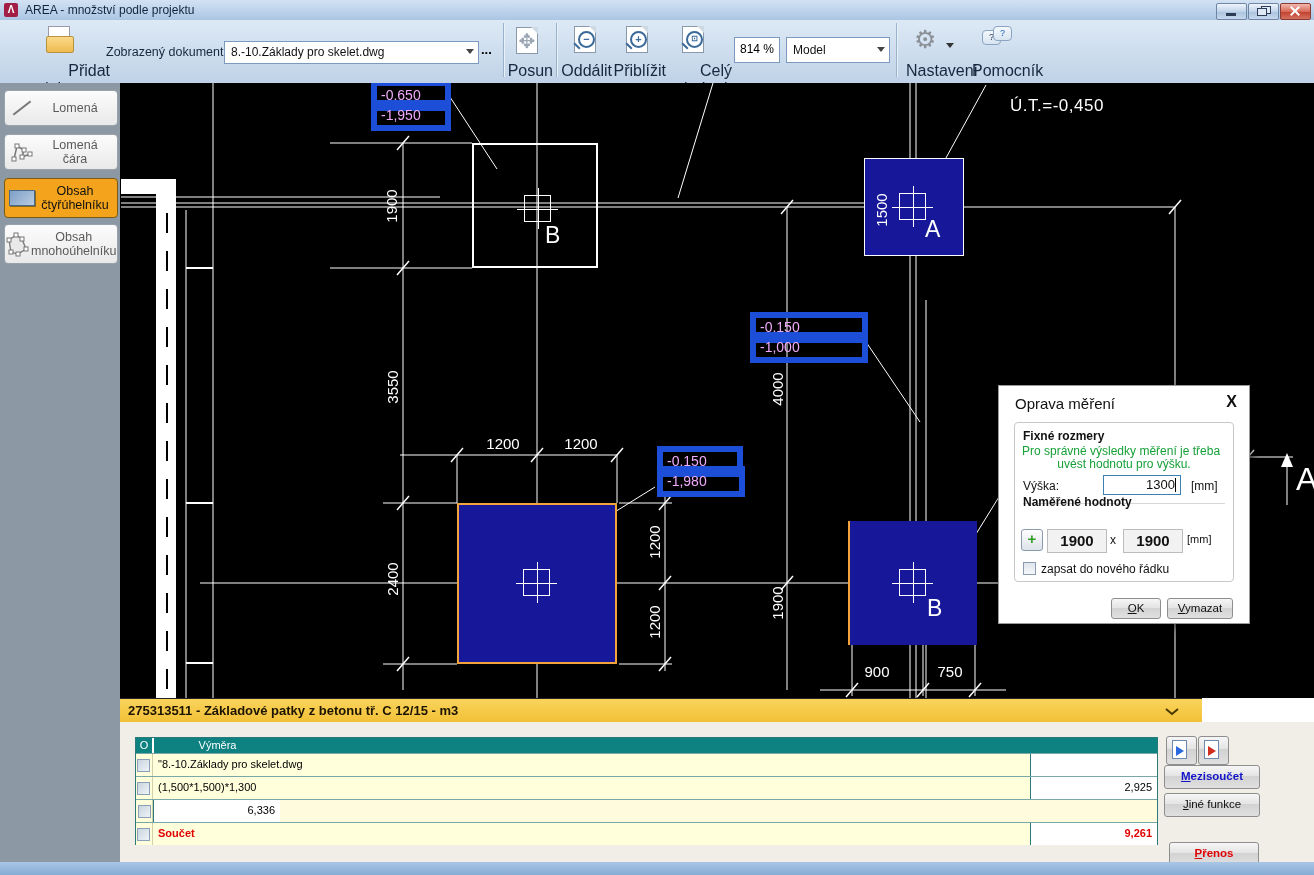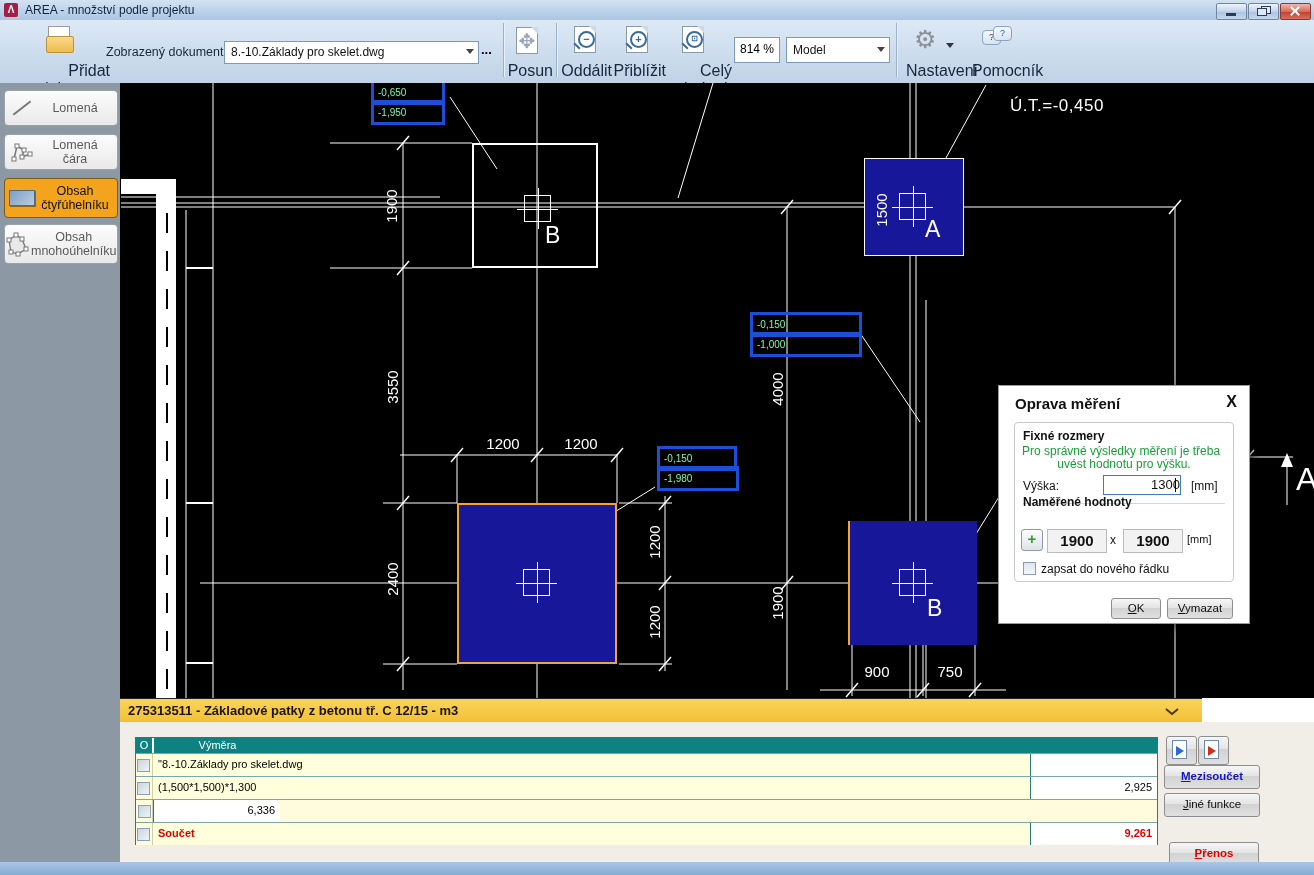--- a/index.html
+++ b/index.html
@@ -35,32 +35,32 @@
   .tool{left:4px;width:112px;border:1px solid #9aa2aa;border-radius:4px;background:linear-gradient(#fcfcfc,#e9e9e9);display:flex;align-items:center;font-size:12.5px;color:#5a5a5a}
   .tool .ic{width:34px;display:flex;justify-content:center;align-items:center}
   .tool .lb{flex:1;text-align:center;line-height:1.15;padding-right:6px}
   .tool.active{background:#f4a41c;border-color:#7a5a14;color:#111}
   .rect-ic{width:24px;height:14px;background:linear-gradient(135deg,#7d9fc6,#b9cde1);border:1px solid #4a6a8a;box-shadow:1px 1px 0 #8a6a20}
   
   .canvas{left:120px;top:83px;width:1194px;height:615px;background:#000;overflow:hidden}
   .cadtext{position:absolute;color:#fff;white-space:nowrap}
   .dim{font-size:15px;width:46px;height:16px;text-align:center}
   .rot{transform:rotate(-90deg)}
-  .ebox{position:absolute;border:3px solid #1d4ed8;color:#86efac;font-size:10px;line-height:19px;padding:0 4px;white-space:nowrap}
+  .ebox{position:absolute;border:6px solid #1d4ed8;color:#f0abfc;font-size:14px;line-height:19px;padding:0 4px;white-space:nowrap}
   .foot{position:absolute;box-sizing:border-box}
   .csq{position:absolute;width:27px;height:27px;border:1px solid #fff;box-sizing:border-box}
   .csq:before{content:"";position:absolute;left:-8px;right:-8px;top:50%;height:1px;background:#fff}
   .csq:after{content:"";position:absolute;top:-8px;bottom:-8px;left:50%;width:1px;background:#fff}
   
   .dialog{left:998px;top:385px;width:250px;height:237px;background:#fff;border:1px solid #9a9a9a;box-shadow:3px 3px 8px rgba(0,0,0,.55);font-size:12px;color:#111}
-  .dlg-title{left:16px;top:9px;font-size:15px;font-weight:bold}
+  .dlg-title{left:16px;top:9px;font-size:15px;font-weight:normal}
   .dlg-x{right:12px;top:7px;font-size:16px;font-weight:bold;cursor:pointer}
   .group{left:15px;top:36px;width:218px;height:158px;border:1px solid #c8c8c8;border-radius:4px}
   .green{color:#18a038}
-  .vinput{left:88px;top:52px;width:78px;height:20px;border:1px solid #3c7fb1;box-sizing:border-box;text-align:right;font-size:13px;line-height:18px;background:#fff}
+  .vinput{left:88px;top:52px;width:78px;height:20px;border:1px solid #3c7fb1;box-sizing:border-box;text-align:right;font-size:13px;line-height:18px;padding-right:5px;background:#fff}
   .caret{left:160px;top:55px;width:1px;height:14px;background:#000}
   .valbox{position:absolute;width:58px;height:22px;background:#f2f2f2;border:1px solid #bcbcbc;font-size:15px;font-weight:bold;text-align:center;line-height:21px}
   .plusbtn{left:6px;top:106px;width:20px;height:20px;border:1px solid #8a9ab0;border-radius:3px;background:linear-gradient(#fdfdfd,#dde3ea);color:#2f9e22;font-weight:bold;font-size:15px;text-align:center;line-height:18px}
   .chk{width:13px;height:13px;border:1px solid #8a9ab0;background:linear-gradient(#dfe5ec,#f4f7fa);box-sizing:border-box}
   .w7btn{position:absolute;border:1px solid #8e8e8e;border-radius:3px;background:linear-gradient(#f6f6f6,#e4e4e4 45%,#d2d2d2 46%,#e0e0e0);font-size:11.5px;text-align:center;color:#111}
   .w7btn::first-letter{text-decoration:underline}
   
   .itembar{left:120px;top:698px;width:1082px;height:24px;background:linear-gradient(#f9d45c,#f2bf35);border-top:1px solid #222}
   .itembar .tx{position:absolute;left:8px;top:4px;font-size:13px;font-weight:bold;color:#1c1400}
   .panel{left:120px;top:722px;width:1194px;height:140px;background:#f1eee7}

